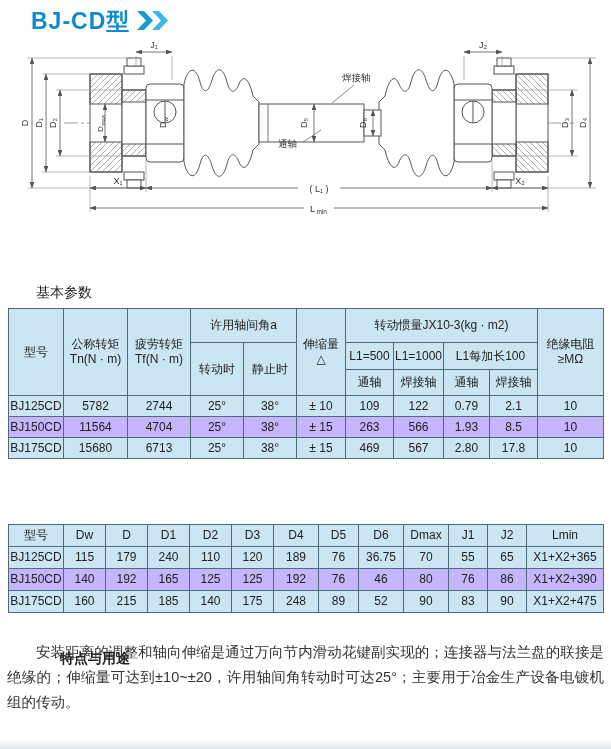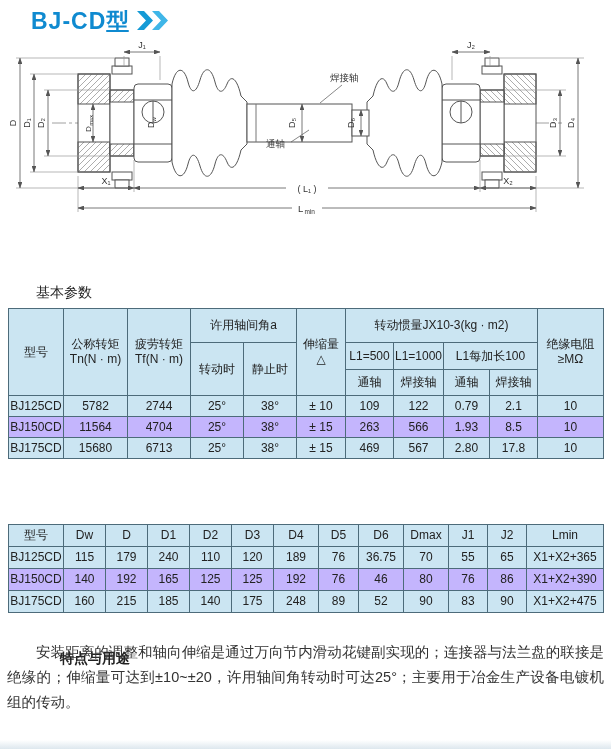--- a/index.html
+++ b/index.html
@@ -7,21 +7,21 @@
     width:611px;height:749px;position:relative;overflow:hidden;
     background:#ffffff;
     font-family:"Liberation Sans","DejaVu Sans",sans-serif;
     color:#222;
   }
   
   .page-header{position:absolute;top:6px;left:10px;display:flex;align-items:center;gap:6px;}
   .page-title{font-size:23px;font-weight:bold;color:#0f8ad0;letter-spacing:1px;margin-left:21px;}
   .chevrons{display:inline-block;margin-top:2px;}
   
-  .diagram-wrap{position:absolute;top:40px;left:0;width:591px;height:235px;}
+  .diagram-wrap{position:absolute;top:40px;left:12px;width:591px;height:235px;}
   svg text{font-family:"Liberation Sans","DejaVu Sans",sans-serif;fill:#333;}
   
   .sec-title{position:absolute;left:36px;font-size:14px;color:#222;}
   .sec-title.bold{font-weight:bold;padding-left:24px;}
   
   table.tbl{border-collapse:collapse;table-layout:fixed;position:absolute;left:8px;background:#fff;}
   table.tbl td{
     border:1px solid #4d6b7a;text-align:center;vertical-align:middle;
     padding:0;font-size:12px;color:#222;line-height:1.25;overflow:hidden;
   }

